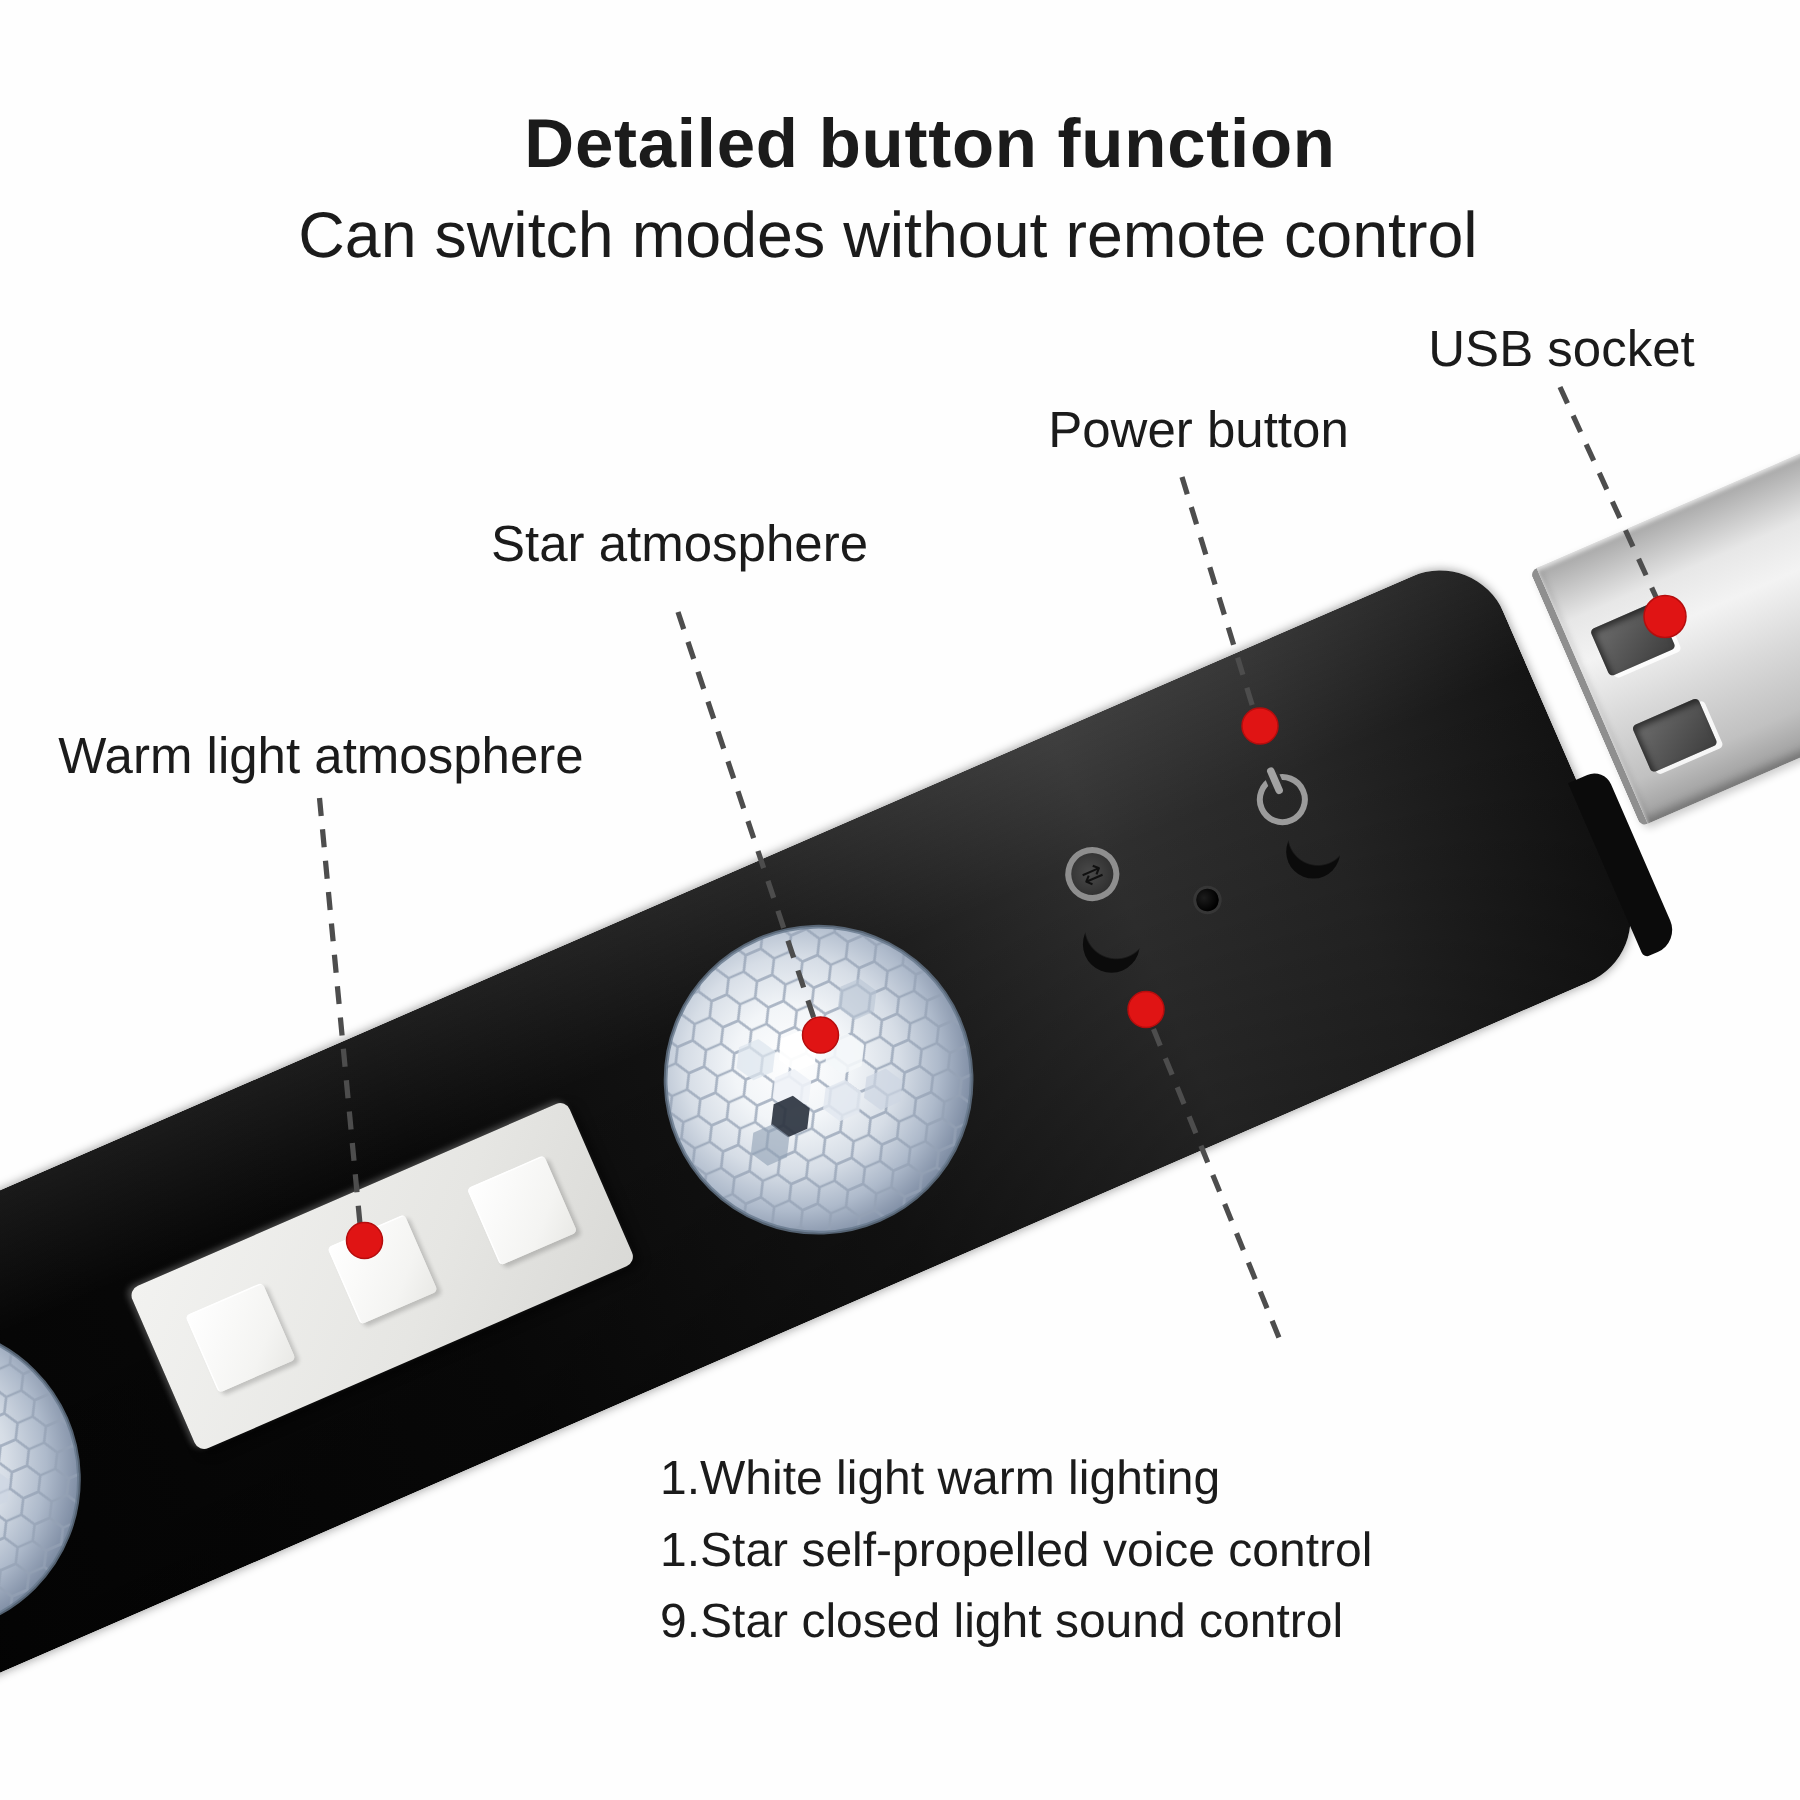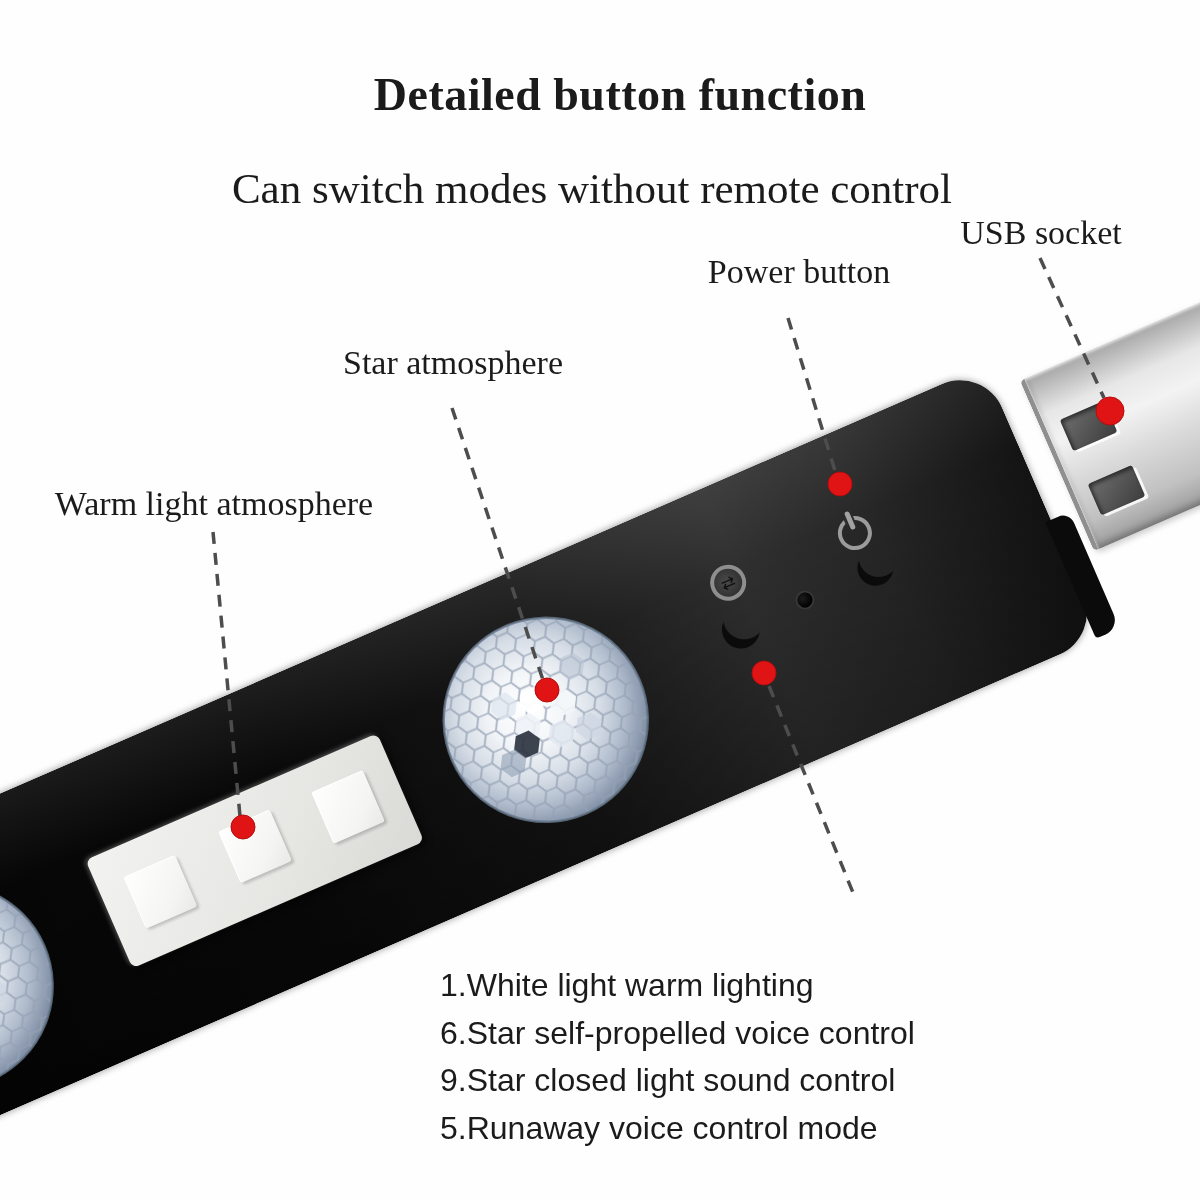--- a/index.html
+++ b/index.html
@@ -113,26 +113,26 @@
   .slot.s1 { top: 52px; }
   .slot.s2 { top: 122px; }
 
   
   .overlay { position: absolute; left: 0; top: 0; z-index: 3; }
   .overlay line { stroke: #4d4d4d; stroke-width: 3.5; stroke-dasharray: 12 9; }
   .overlay circle { fill: #e01414; stroke: #b50d0d; stroke-width: 1; }
 
   
   .txt { position: absolute; white-space: nowrap; z-index: 4; }
-  .centered { transform: translateX(-50%); font-family: Liberation Serif, serif; }
+  .centered { transform: translateX(-50%); }
   .title   { left: 620px; top: 68px;  font-size: 46px; font-weight: bold; letter-spacing: 0.5px; }
-  .subtitle{ left: 592px; top: 133px; font-size: 43px; margin-top: 31px; }
+  .subtitle{ left: 592px; top: 133px; font-size: 43px; }
   .lbl     { font-size: 34px; }
   .lbl-usb    { left: 1041px; top: 214px; }
-  .lbl-power  { left: 799px;  top: 253px; }
+  .lbl-power  { left: 799px;  top: 268px; }
   .lbl-star   { left: 453px;  top: 344px; }
   .lbl-warm   { left: 214px;  top: 485px; }
   .lbl-switch { left: 888px;  top: 910px; }
   .modes { left: 440px; top: 962px; font-size: 32px; line-height: 47.5px; }
   .modes div { white-space: nowrap; }
 </style>
 </head>
 <body>
 
 <div class="stage">
@@ -224,18 +224,17 @@
 
   <div class="txt title centered">Detailed button function</div>
   <div class="txt subtitle centered">Can switch modes without remote control</div>
   <div class="txt lbl lbl-usb centered">USB socket</div>
   <div class="txt lbl lbl-power centered">Power button</div>
   <div class="txt lbl lbl-star centered">Star atmosphere</div>
   <div class="txt lbl lbl-warm centered">Warm light atmosphere</div>
 
   <div class="txt modes">
     <div>1.White light warm lighting</div>
-    <div>6.Star self-propelled voice control</div>
+    <div>1.Star self-propelled voice control</div>
     <div>9.Star closed light sound control</div>
-    <div>5.Runaway voice control mode</div>
   </div>
 
 </div>
 
 </body></html>

